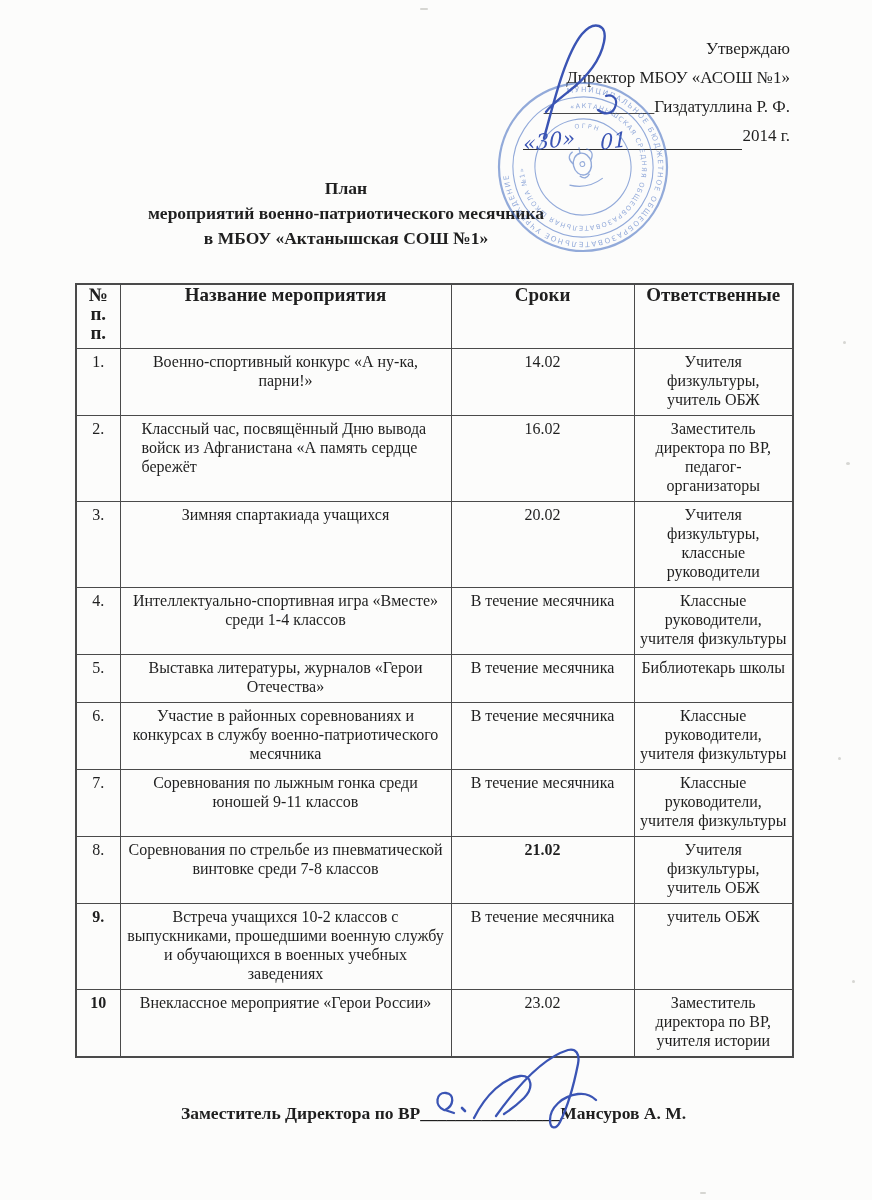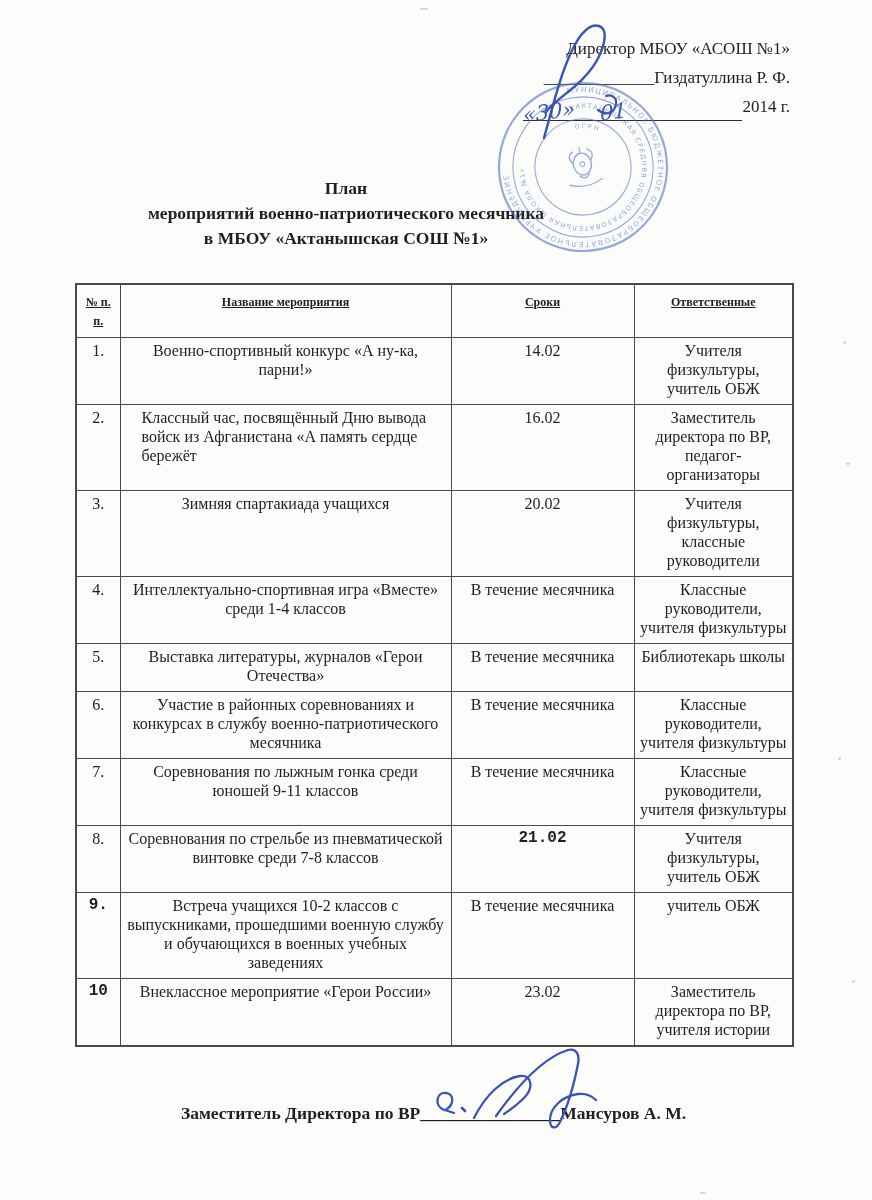--- a/index.html
+++ b/index.html
@@ -53,24 +53,24 @@
   table.plan col.c1{width:44px;}
   table.plan col.c2{width:331px;}
   table.plan col.c3{width:183px;}
   table.plan col.c4{width:159px;}
   table.plan th, table.plan td{
     border:1.4px solid var(--border);
     vertical-align:top; text-align:center;
     padding:3px 4px 6px 4px;
   }
   table.plan{border:2px solid var(--border);}
-  table.plan th{font-size:12px; font-weight:bold; padding-top:8px;text-decoration:underline;}
+  table.plan th{font-size:19px; font-weight:bold; padding-top:0;}
   td.col-date{padding-left:22px; padding-right:22px;}
   td.col-name.left{text-align:left; padding-left:21px;}
-  .b{font-weight:bold;font-family:Liberation Mono, monospace;}
+  .b{font-weight:bold;}
   
   .footer-line{
     position:absolute; top:1103px; left:75px; width:717px;
     text-align:center; font-weight:bold; font-size:17.5px;
     white-space:nowrap;
   }
   
   .stamp{position:absolute; left:494px; top:76px; opacity:.6; pointer-events:none;}
   .stamp text{fill:var(--stamp); font-family:"DejaVu Sans",sans-serif;}
   .stamp .ring-t{font-size:7.2px; letter-spacing:1.6px;}
@@ -82,20 +82,21 @@
   .pen path{fill:none; stroke:var(--pen); stroke-linecap:round; stroke-linejoin:round;}
   .sig-top{left:498px; top:18px;}
   .sig-bottom{left:426px; top:1044px;}
   
   .speck{position:absolute; background:#b6b6b0; border-radius:50%; opacity:.55;}
 </style>
 </head>
 <body>
 
 <div class="approval">
+  <div>Утверждаю</div>
   <div>Директор МБОУ «АСОШ №1»</div>
   <div><span class="uscore">_____________</span><span>Гиздатуллина Р. Ф.</span></div>
   <div class="date-line">
     <span class="date-ul">
       <span class="hw">«30»</span>
       <span class="gap-a"></span>
       <span class="hw">01</span>
       <span class="gap-b"></span>
     </span>
       <span>2014 г.</span>

